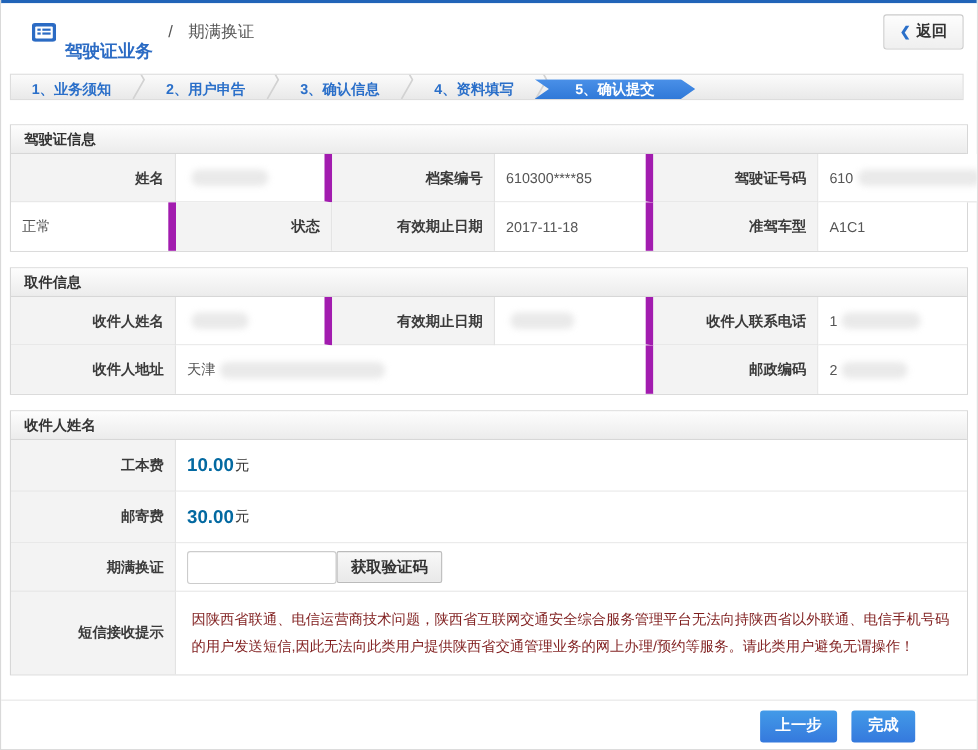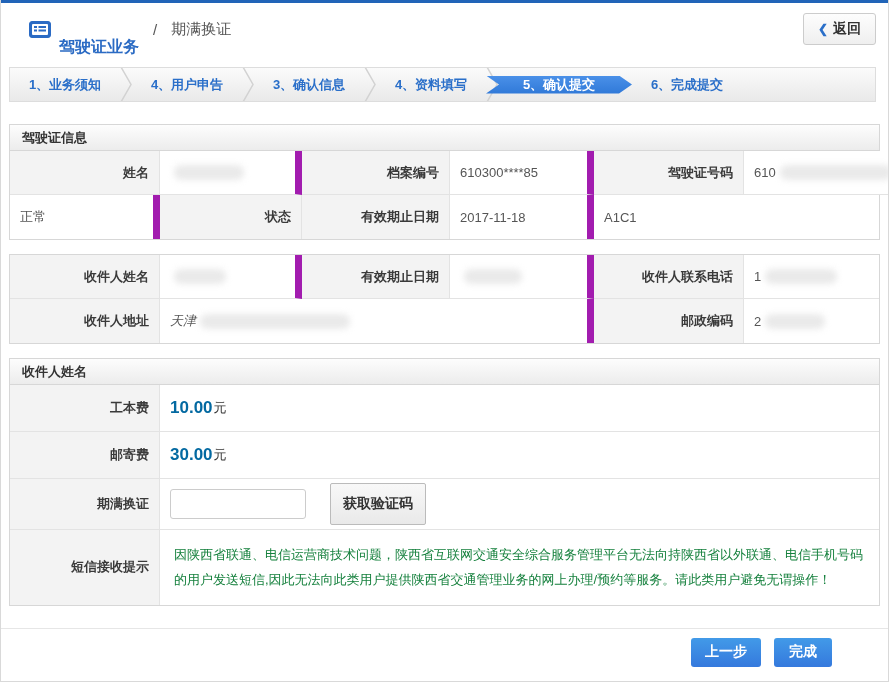--- a/index.html
+++ b/index.html
@@ -24,21 +24,21 @@
   .back-btn {
     display:inline-flex; align-items:center; gap:5px;
     padding:6px 14px; border:1px solid #ccc; border-radius:3px;
     background:linear-gradient(#fdfdfd,#efefef); cursor:pointer;
     font-size:14px; font-weight:bold; color:#333;
   }
   .back-btn .chev { color:#2a6fc9; font-size:12px; font-weight:bold; }
 
   
   .steps {
-    margin:12px 12px 0 8px; height:35px; display:flex; align-items:center;
+    margin:12px 12px 0 8px; height:24px; display:flex; align-items:flex-end;
     background:linear-gradient(#fbfbfb,#e9e9e9);
     border:1px solid #ddd; overflow:hidden;
   }
   .step {
     width:110px; display:flex; align-items:center; justify-content:center;
     font-size:13px; font-weight:bold; color:#2a6fc9; cursor:pointer; white-space:nowrap;
   }
   .step-sep { width:12px; height:35px; flex:0 0 auto; }
   .step.active {
     width:146px; margin-left:-12px; color:#fff;
@@ -55,44 +55,44 @@
   .grid6 { display:grid; grid-template-columns:150px 142px 148px 144px 150px 1fr; }
   .grid2 { display:grid; grid-template-columns:150px 1fr; }
   .cell {
     min-height:44px; display:flex; align-items:center;
     border-bottom:1px solid #e3e3e3; padding:4px 10px;
   }
   .lbl { background:#f3f3f3; justify-content:flex-end; text-align:right; font-weight:bold; color:#3a3a3a; border-right:1px solid #e3e3e3; }
   .val { background:#fff; color:#555; border-right:7px solid #a21caf; }
   .val.last, .grid2 .val { border-right:none; }
   .row-last .cell { border-bottom:none; }
-  .span3 { grid-column:2 / 5;font-style:italic; }
+  .span3 { grid-column:2 / 5; }
 
   .blur {
     display:inline-block; height:15px; background:#d8d8d8; opacity:.55;
     border-radius:7px; filter:blur(3px); vertical-align:-3px; margin-left:4px;
   }
 
   .fee-cell { min-height:47px; }
   .fee-num { color:#0369a1; font-size:17px; font-weight:bold; }
   .fee-unit { color:#333; margin-left:1px; }
 
   .code-input {
     width:136px; height:30px; border:1px solid #ccc; border-radius:3px;
     padding:0 8px; font-size:13px; outline:none; background:#fff;
   }
   .code-btn {
-    margin-left:24px; height:42px; padding:0 12px;
+    margin-left:0; height:29px; padding:0 12px;
     border:1px solid #bbb; border-radius:2px; cursor:pointer;
     background:linear-gradient(#f8f8f8,#e9e9e9);
     font-size:14px; font-weight:bold; color:#333;
     font-family:"Liberation Sans","DejaVu Sans",sans-serif;
   }
   .notice-cell { min-height:69px; }
-  .notice-text { color:#15803d; line-height:1.95; padding:8px 4px; }
+  .notice-text { color:#7f1d1d; line-height:1.95; padding:8px 4px; }
 
   
   .footer { border-top:1px solid #e6e6e6; margin-top:22px; padding:9px 56px 0 0;
     display:flex; justify-content:flex-end; gap:13px; }
   .btn-blue {
     min-width:58px; height:29px; padding:0 14px; border:none; border-radius:3px;
     background:linear-gradient(#429ae8,#3579dd); color:#fff; font-size:14px; font-weight:bold;
     cursor:pointer; font-family:"Liberation Sans","DejaVu Sans",sans-serif;
   }
 </style>
@@ -121,34 +121,33 @@
       <span class="chev">❮</span>
       <span>返回</span>
     </button>
   </div>
 
   <div class="steps">
     <div class="step">1、业务须知</div>
     <svg class="step-sep" viewBox="0 0 12 35">
         <polyline points="1,0 11,17.5 1,35" fill="none" stroke="#d2d2d2" stroke-width="1.5"></polyline>
       </svg>
-    <div class="step">4、用户申告</div>
+    <div class="step">2、用户申告</div>
     <svg class="step-sep" viewBox="0 0 12 35">
         <polyline points="1,0 11,17.5 1,35" fill="none" stroke="#d2d2d2" stroke-width="1.5"></polyline>
       </svg>
     <div class="step">3、确认信息</div>
     <svg class="step-sep" viewBox="0 0 12 35">
         <polyline points="1,0 11,17.5 1,35" fill="none" stroke="#d2d2d2" stroke-width="1.5"></polyline>
       </svg>
     <div class="step">4、资料填写</div>
     <svg class="step-sep" viewBox="0 0 12 35">
         <polyline points="1,0 11,17.5 1,35" fill="none" stroke="#d2d2d2" stroke-width="1.5"></polyline>
       </svg>
     <div class="step active">5、确认提交</div>
-    <div class="step">6、完成提交</div>
   </div>
 
   <div style="height:22px"></div>
 
   <div class="section">
     <div class="sec-hdr">驾驶证信息</div>
     <div class="grid6">
       <div class="cell lbl">姓名</div>
       <div class="cell val">
           <span class="blur" style="width:70px"></span>
@@ -159,25 +158,27 @@
       <div class="cell val last">
           <span>610</span>
           <span class="blur" style="width:112px"></span>
         </div>
     </div>
     <div class="grid6 row-last">
       <div class="cell val">正常</div>
       <div class="cell lbl">状态</div>
       <div class="cell lbl">有效期止日期</div>
       <div class="cell val">2017-11-18</div>
+      <div class="cell lbl">准驾车型</div>
       <div class="cell val last">A1C1</div>
     </div>
   </div>
 
   <div class="section">
+    <div class="sec-hdr">取件信息</div>
     <div class="grid6">
       <div class="cell lbl">收件人姓名</div>
       <div class="cell val">
           <span class="blur" style="width:52px"></span>
         </div>
       <div class="cell lbl">有效期止日期</div>
       <div class="cell val">
           <span class="blur" style="width:58px"></span>
         </div>
       <div class="cell lbl">收件人联系电话</div>

